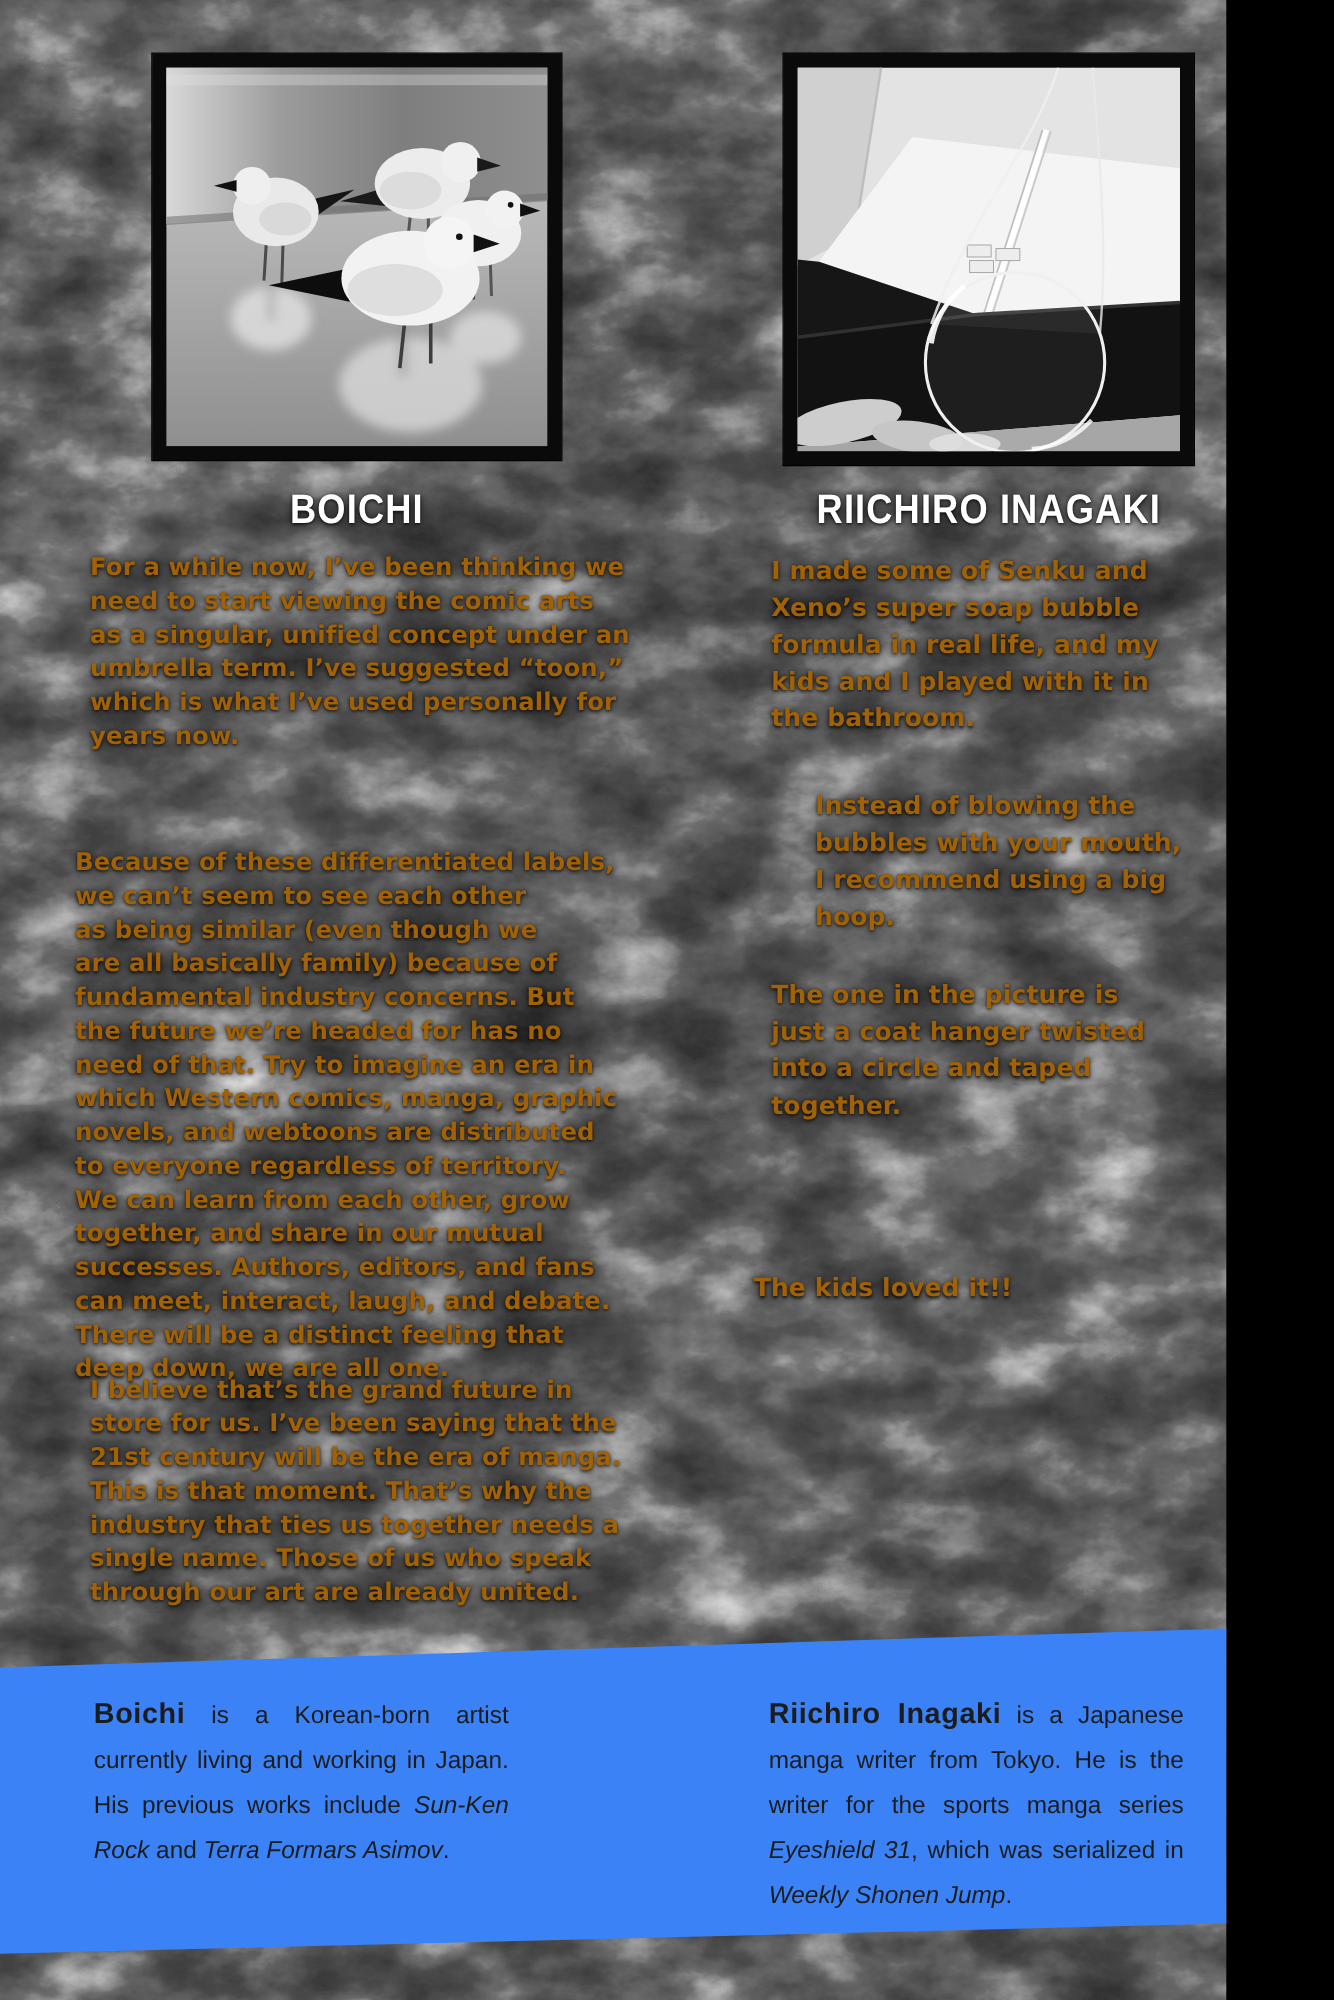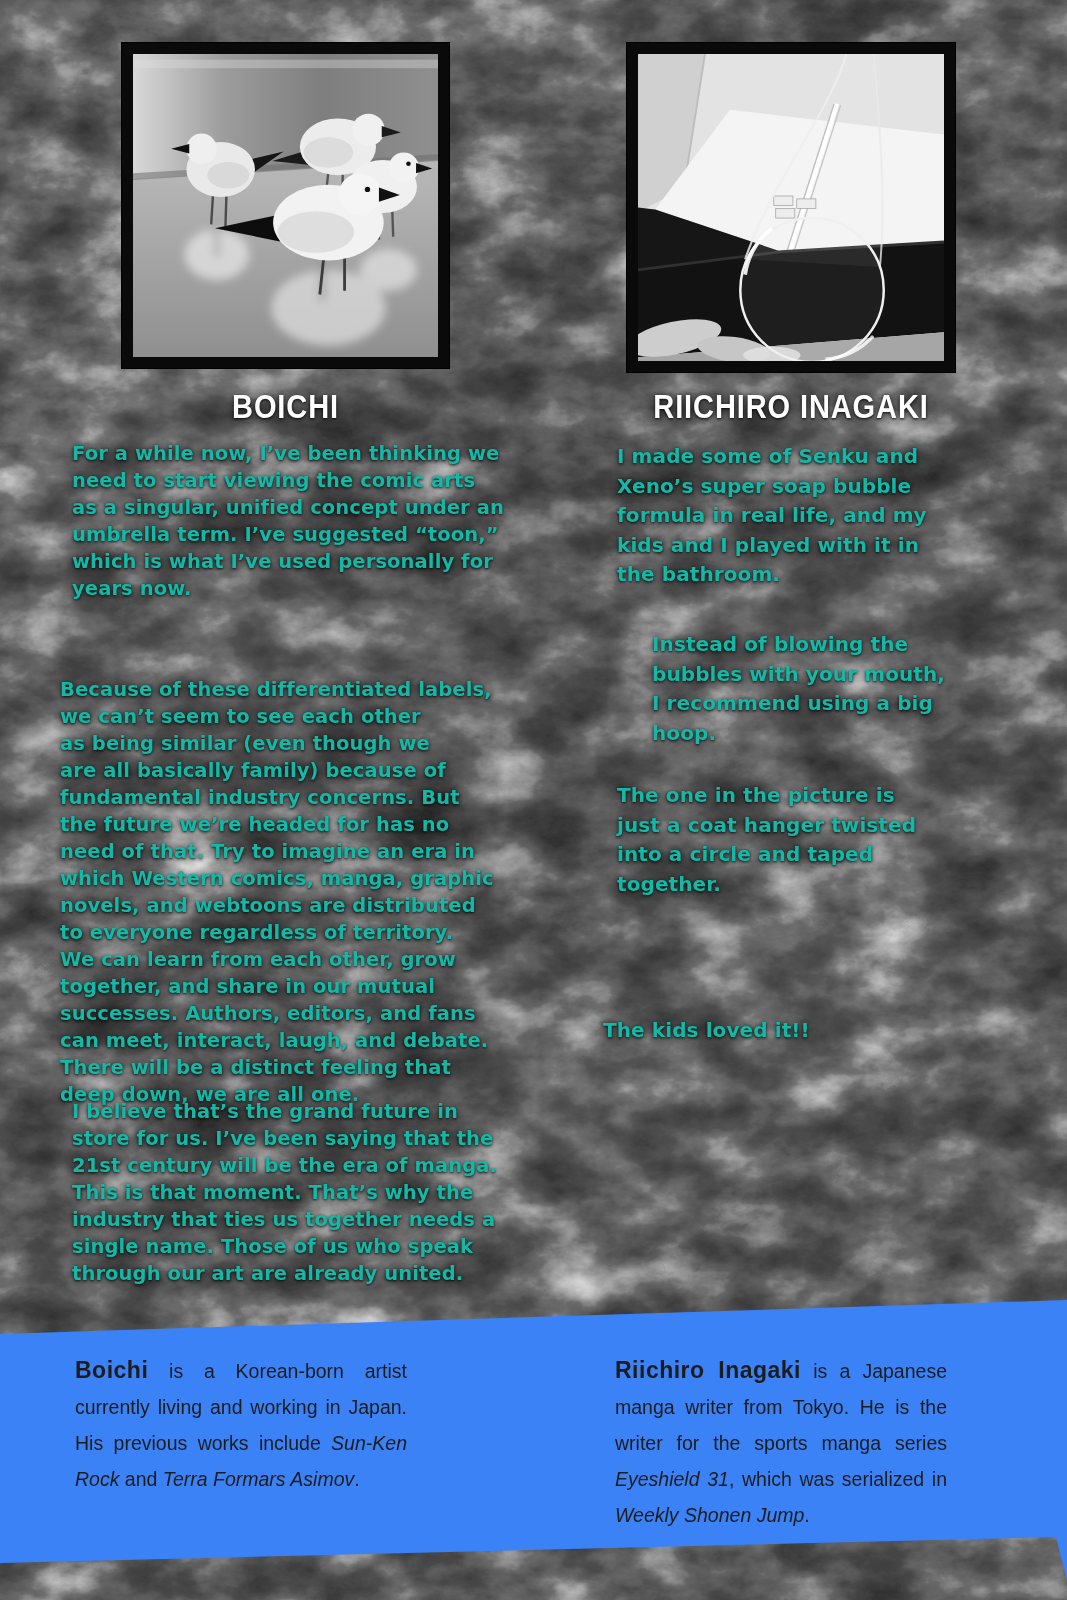--- a/index.html
+++ b/index.html
@@ -1,28 +1,28 @@
 <!DOCTYPE html>
 <html><head>
 <meta charset="utf-8">
 <style>
   html,body{margin:0;padding:0;background:#000;}
-  #page{position:relative;width:1067px;height:1600px;overflow:hidden;background:#141414;
-        font-family:"DejaVu Sans",sans-serif;}
+  #page{position:relative;width:951px;height:1600px;overflow:hidden;background:#141414;
+        font-family:"DejaVu Sans",sans-serif;padding-left:30px;}
   #rockbg{position:absolute;left:0;top:0;width:1067px;height:1600px;display:block;}
 
   .photo-frame{position:absolute;border:11px solid #0a0a0a;outline:1px solid #000;
                background:#222;box-sizing:border-box;}
   .photo-frame svg{display:block;}
 
   .col-header{position:absolute;color:#fff;text-align:center;
               font:700 33px/1 "Liberation Sans",sans-serif;letter-spacing:1px;
               transform:scaleX(.88);transform-origin:50% 50%;
               text-shadow:0 1px 3px rgba(0,0,0,.9),0 0 10px rgba(0,0,0,.6);}
-  .para{position:absolute;color:#14b8a6;white-space:pre;
+  .para{position:absolute;color:#a16207;white-space:pre;
         text-shadow:0 1px 3px rgba(0,0,0,.9),0 0 9px rgba(0,0,0,.55);}
   .para.left{font:700 19.5px/27px "DejaVu Sans",sans-serif;letter-spacing:.1px;}
   .para.right{font:700 20px/29.5px "DejaVu Sans",sans-serif;letter-spacing:.1px;}
 
   #footer-panel{position:absolute;left:0;top:1290px;width:1067px;height:310px;background:#3b82f6;
                 clip-path:polygon(0 44px,1067px 10px,1067px 290px,1056px 247px,0 273px);}
   .bio{position:absolute;width:332px;color:#1c1c1c;text-align:justify;
        font:400 19.5px/36px "Liberation Sans",sans-serif;}
   .bio .bio-name{font-weight:700;font-size:23px;letter-spacing:.5px;}
   .bio .bio-italic{font-style:italic;}

